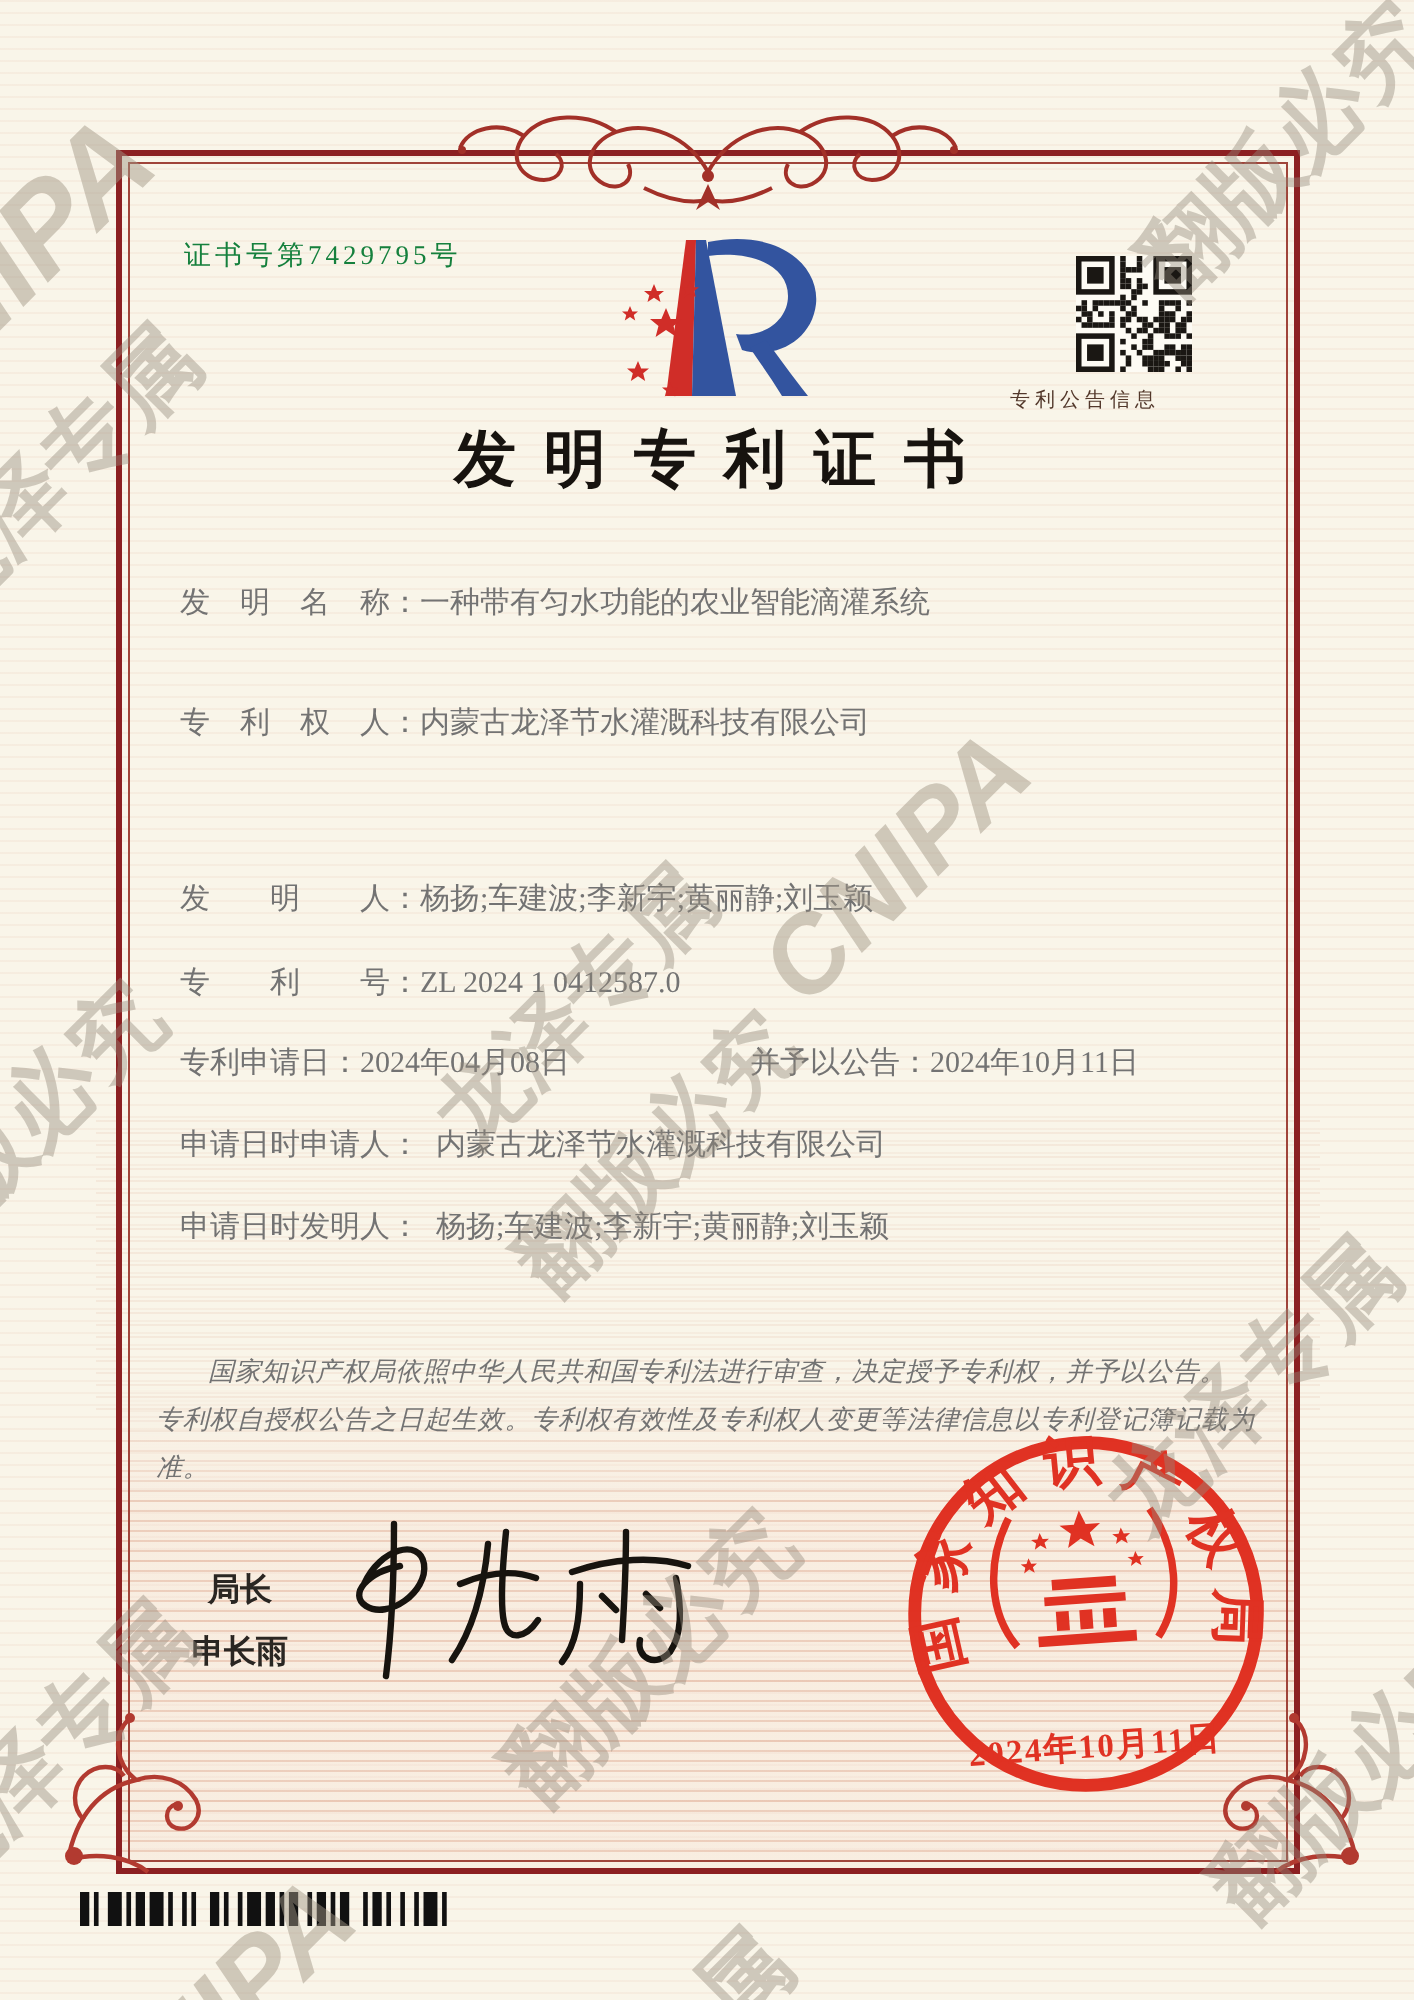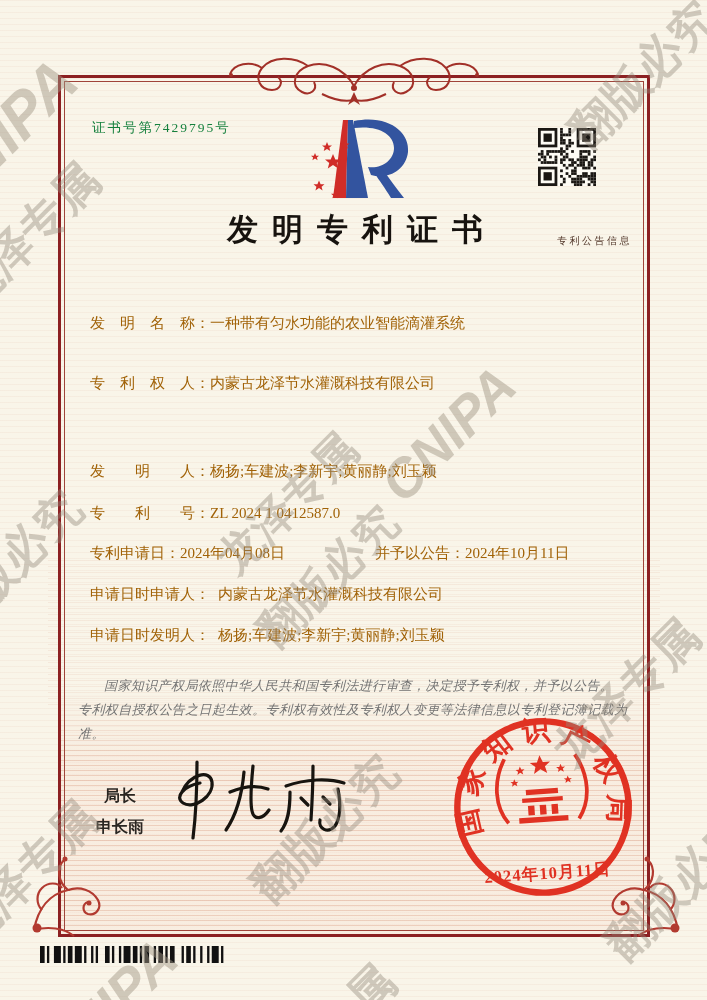--- a/index.html
+++ b/index.html
@@ -19,24 +19,24 @@
   .frame-inner{position:absolute;inset:3px;border:1px solid #a0443a;}
   
   .orn-top{position:absolute;left:223px;top:50px;z-index:4;}
   .orn-bl{position:absolute;left:26px;top:850px;z-index:4;}
   .orn-br{position:absolute;left:602px;top:850px;z-index:4;transform:scaleX(-1);}
   
   .content{position:absolute;inset:0;z-index:5;}
   .cert-no{position:absolute;left:92px;top:119px;font-size:13.5px;letter-spacing:2px;color:#15803d;}
   .logo{position:absolute;left:288px;top:112px;}
   .qr{position:absolute;left:538px;top:128px;}
-  .qr-label{position:absolute;left:536px;top:193px;width:96px;text-align:right;font-size:10px;letter-spacing:2.5px;color:#53382b;margin-top:41px;}
+  .qr-label{position:absolute;left:505px;top:193px;width:96px;text-align:left;font-size:10px;letter-spacing:2.5px;color:#53382b;}
   .title{position:absolute;left:120px;top:209px;width:470px;text-align:center;font-size:31px;font-weight:700;
          color:#17130f;letter-spacing:14px;padding-left:14px;box-sizing:border-box;}
-  .row{position:absolute;left:90px;width:552px;display:flex;font-size:15px;color:#a16207;line-height:21px;margin-top:21px;}
+  .row{position:absolute;left:90px;width:552px;display:flex;font-size:15px;color:#737373;line-height:21px;}
   .row .lbl{flex:none;white-space:nowrap;}
   .row .val{flex:1;}
   .pair2{position:absolute;left:285px;top:0;display:flex;white-space:nowrap;}
   .notice{position:absolute;left:78px;top:674px;width:554px;font-size:13px;line-height:24px;color:#737373;
           font-style:italic;letter-spacing:0.4px;}
   .notice .l1{text-indent:2em;}
   .signer{position:absolute;left:96px;top:780px;font-family:"Liberation Sans","DejaVu Sans",sans-serif;
           font-size:16px;font-weight:700;color:#2a2622;line-height:31px;text-align:center;}
   .sig{position:absolute;left:160px;top:756px;z-index:6;}
   .seal{position:absolute;left:452px;top:716px;z-index:7;transform:rotate(-4deg);opacity:0.96;}

